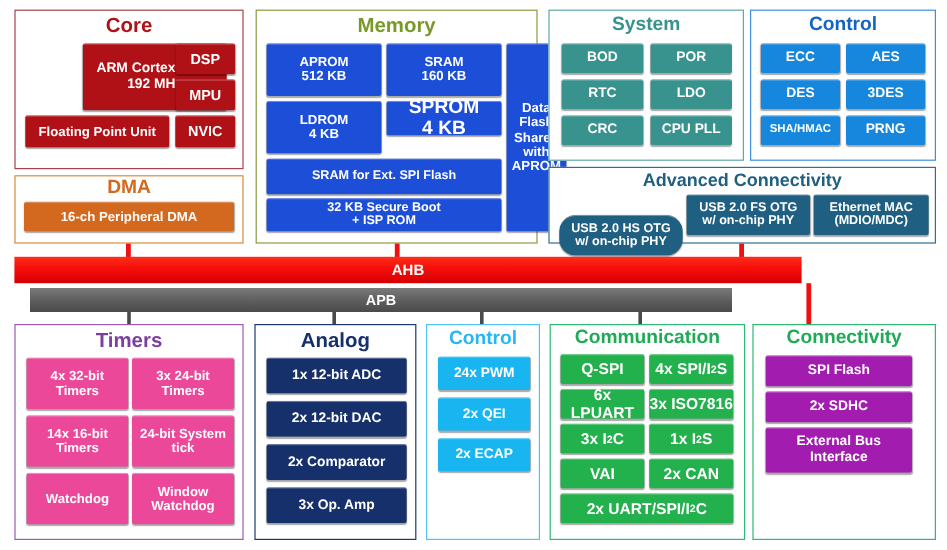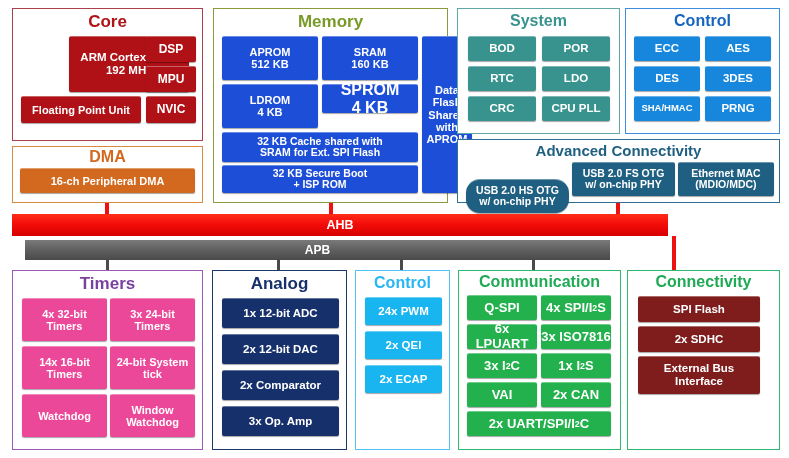--- a/index.html
+++ b/index.html
@@ -149,21 +149,21 @@
   #com-grid { position:relative; width:100%; height:152px; }
   .com-l { left:8px; width:70px; }
   .com-r { left:82px; width:70px; }
   .com-r1{top:1px;} .com-r2{top:30px;} .com-r3{top:59px;} .com-r4{top:88px;}
   #com-grid .blk { position:absolute; height:25px; font-size:13px; }
   #blk-uartspi { position:absolute; left:8px; top:117px; width:144px; height:25px; font-size:11px; }
 
   
   #connectivity { left:627px; top:270px; width:153px; height:180px; border-color:#2eb872; }
   #connectivity .panel-title { color:#1faa55; font-size:16px; padding:3px 0 3px; }
-  .cnt-blk { background:#7f1d1d; }
+  .cnt-blk { background:#a21caf; }
   #cnt-grid { position:relative; width:100%; height:152px; }
   #cnt-grid .blk { position:absolute; left:10px; width:122px; font-size:11.5px; }
   .cnt1{top:2px;height:26px;} .cnt2{top:32px;height:26px;} .cnt3{top:62px;height:38px;}
 
   sup { font-size:.68em; vertical-align:super; line-height:0; }
 </style>
 </head>
 <body>
 
 <div id="diagram">
@@ -211,21 +211,20 @@
         </div>
       </div>
       <div class="blk mem-blk" id="blk-sprom">
         <div>
           <div>SPROM</div>
           <div>4 KB</div>
         </div>
       </div>
       <div class="blk mem-blk" id="blk-cache">
         <div>
-          <div>32 KB Cache shared with</div>
           <div>SRAM for  Ext. SPI Flash</div>
         </div>
       </div>
       <div class="blk mem-blk" id="blk-boot">
         <div>
           <div>32 KB Secure Boot</div>
           <div>+ ISP ROM</div>
         </div>
       </div>
       <div class="blk mem-blk" id="blk-dflash">

